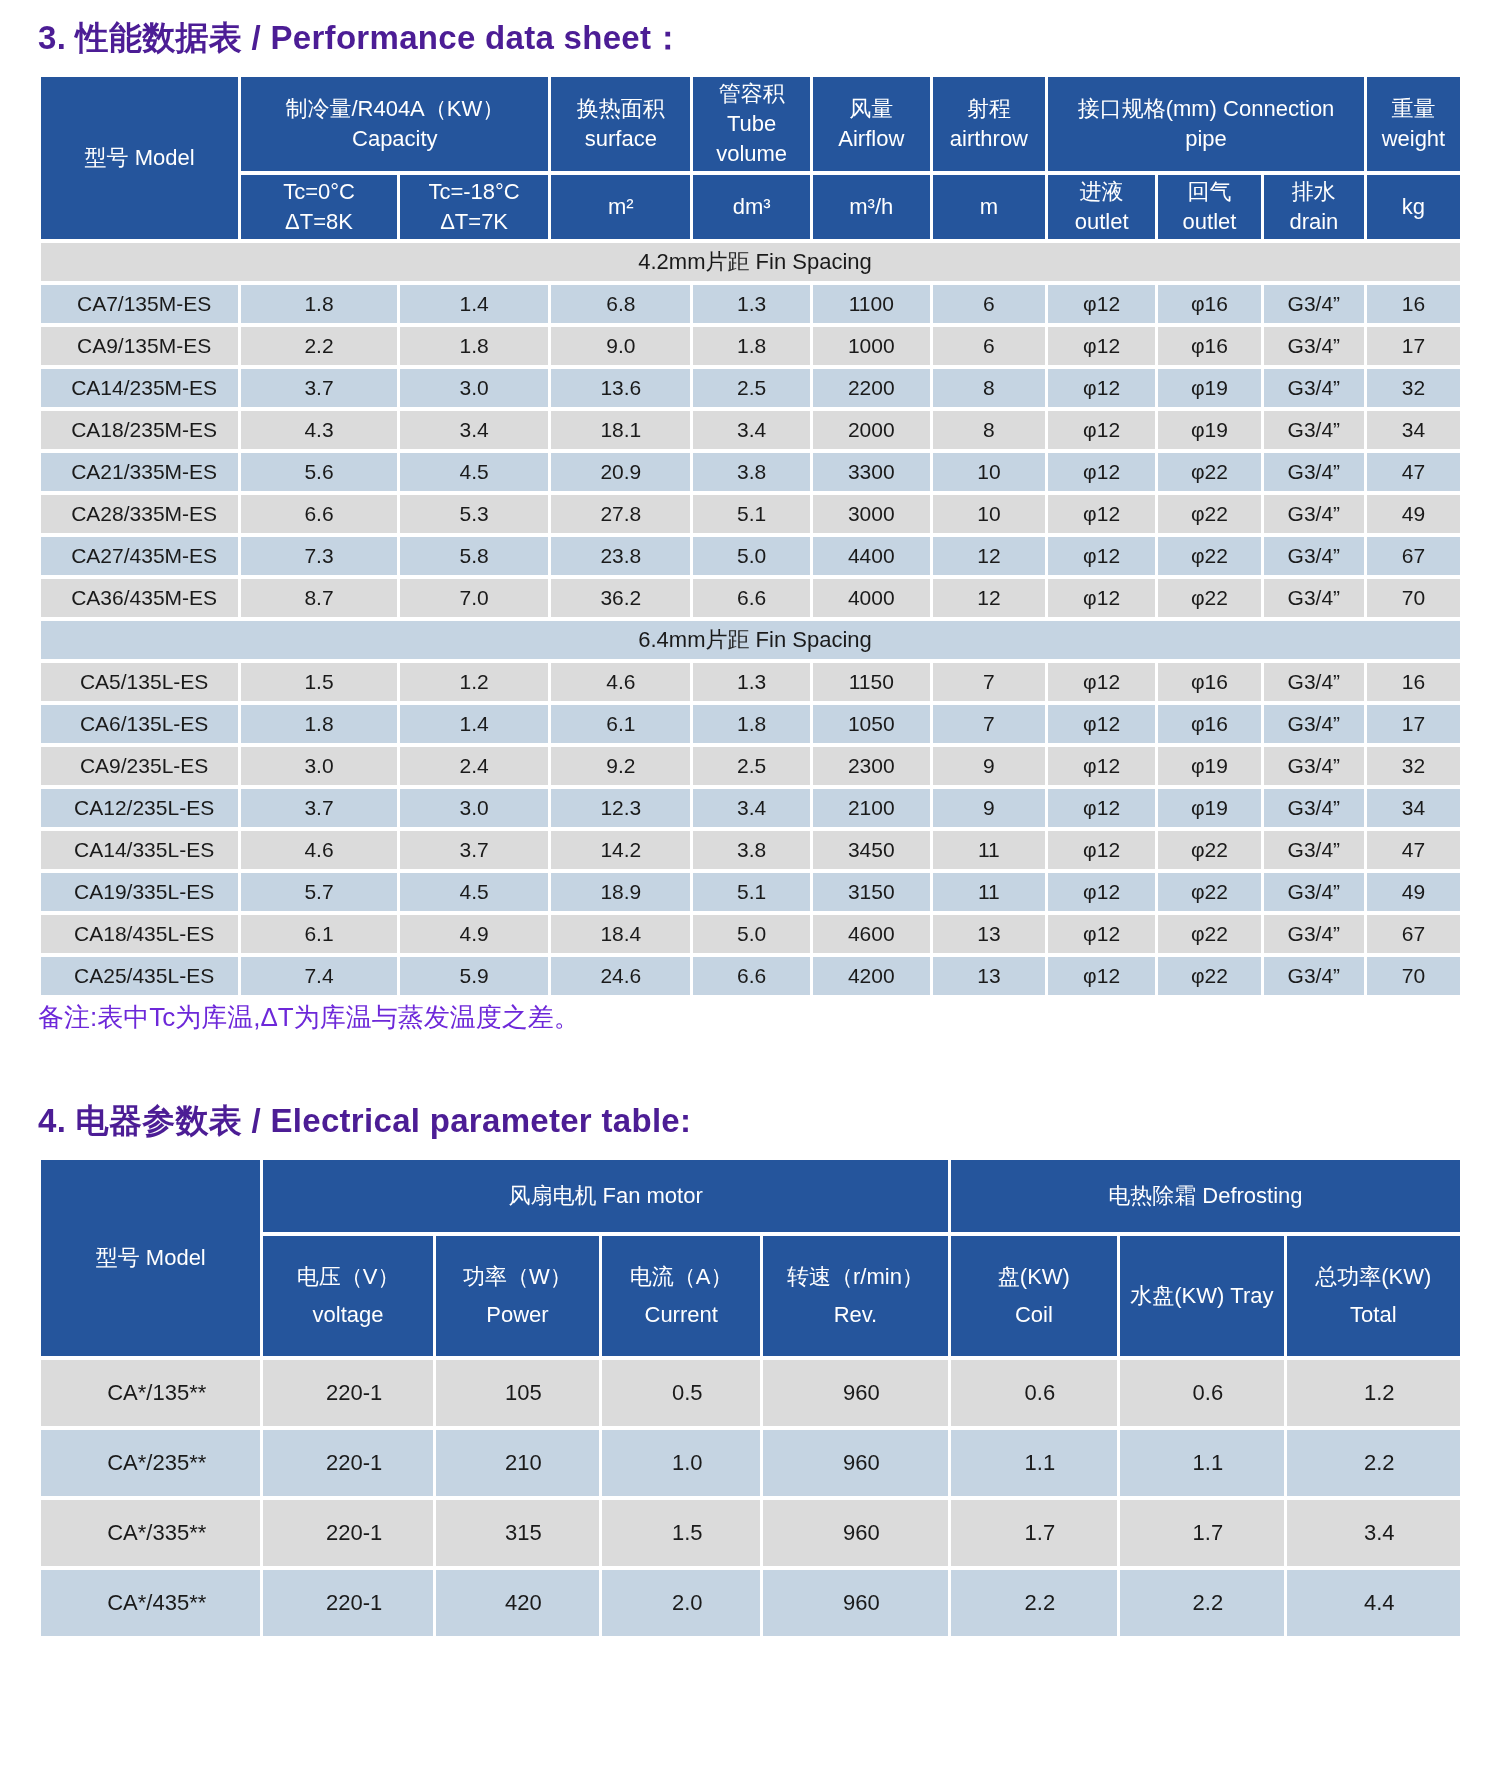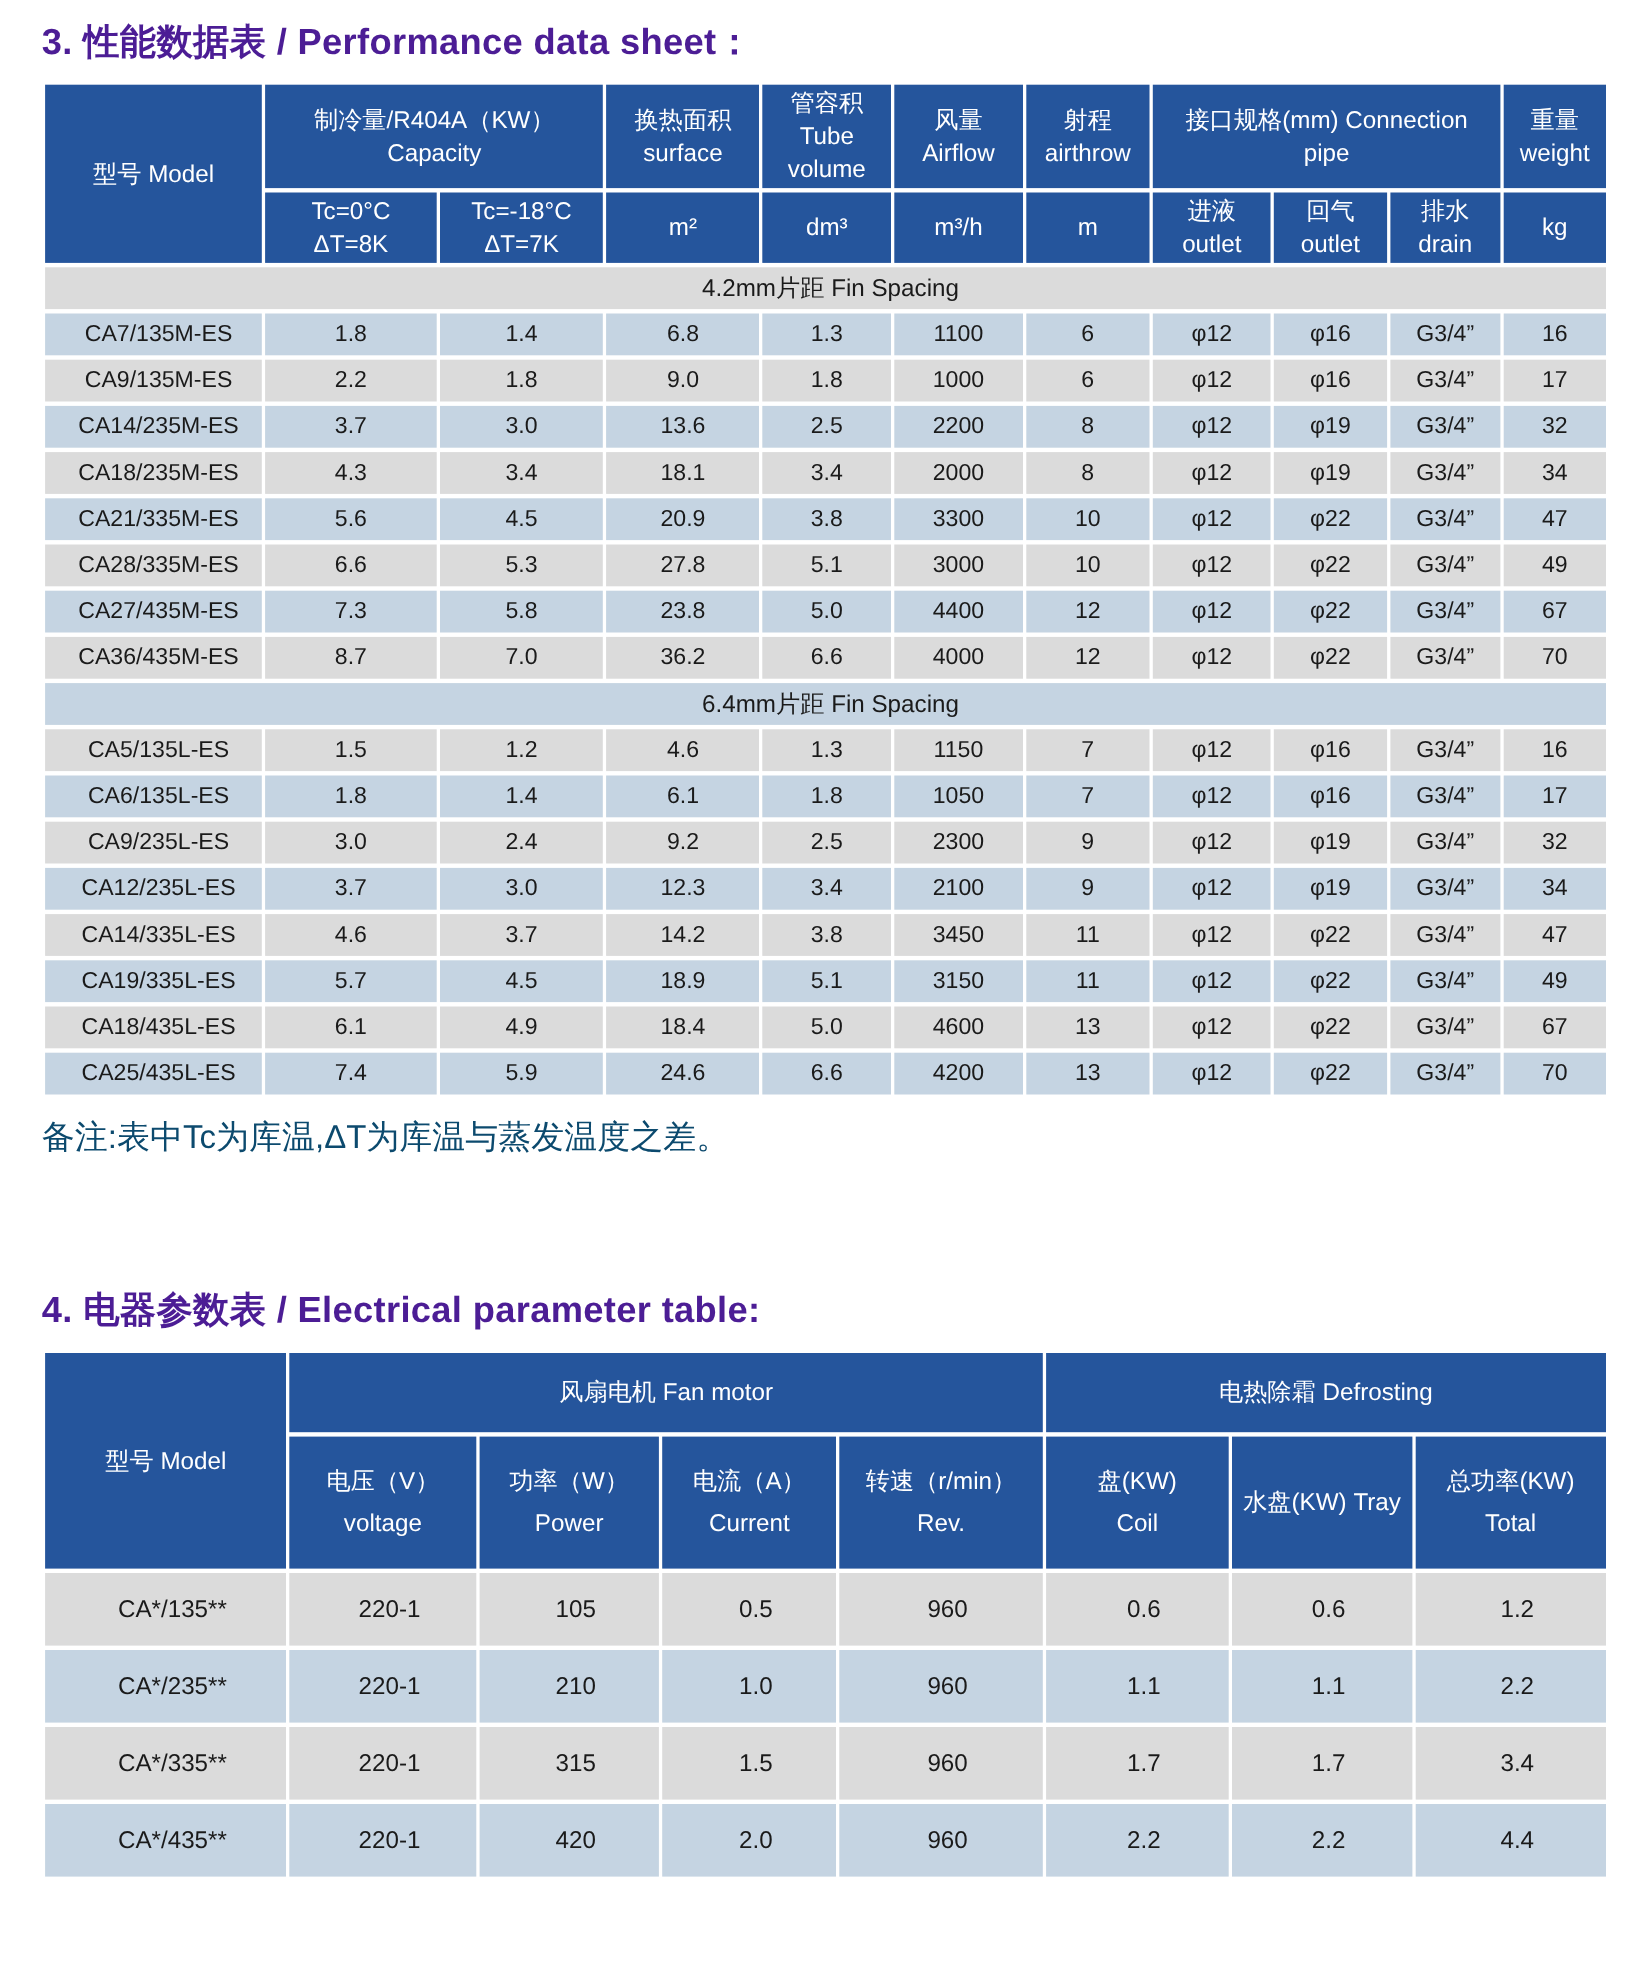--- a/index.html
+++ b/index.html
@@ -13,21 +13,21 @@
   }
   .page { padding:16px 37px 0 38px; }
 
   .sec-title {
     font-size:33px;
     font-weight:bold;
     color:#4c1d95;
     letter-spacing:0.3px;
     margin-bottom:12px;
   }
-  .sec-title.second { margin-top:116px; }
+  .sec-title.second { margin-top:64px; }
 
   table.data {
     width:100%;
     border-collapse:separate;
     border-spacing:3px 4px;
     table-layout:fixed;
   }
   table.data th {
     background:#25559c;
     color:#ffffff;
@@ -53,24 +53,23 @@
   #perf-table tbody td { height:38px; }
   #perf-table tbody td:first-child { text-align:center; padding-left:13px; }
   #perf-table td[colspan] { font-size:22px; }
 
   
   #elec-table thead tr.h1 th { height:72px; }
   #elec-table thead tr.h2 th { height:120px; line-height:38px; }
   #elec-table tbody td { height:66px; font-size:22px;padding-left:16px; }
 
   .remarks {
-    margin-top:18px;
-    font-size:30px;
+    font-size:26px;
     line-height:36px;
-    color:#0c4a6e;
+    color:#6d28d9;
   }
 </style>
 </head>
 <body>
 
 <div class="page">
 
   <div class="sec-title">3. 性能数据表 / Performance data sheet：</div>
 
   <table class="data" id="perf-table">

